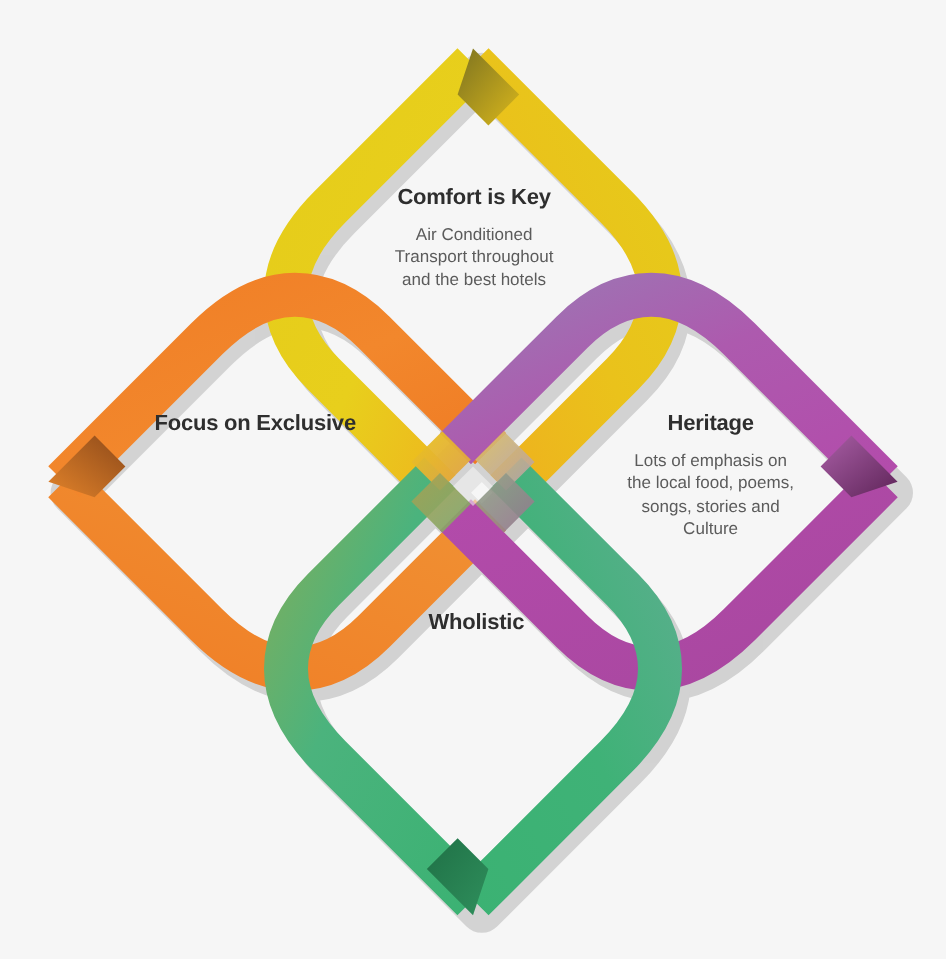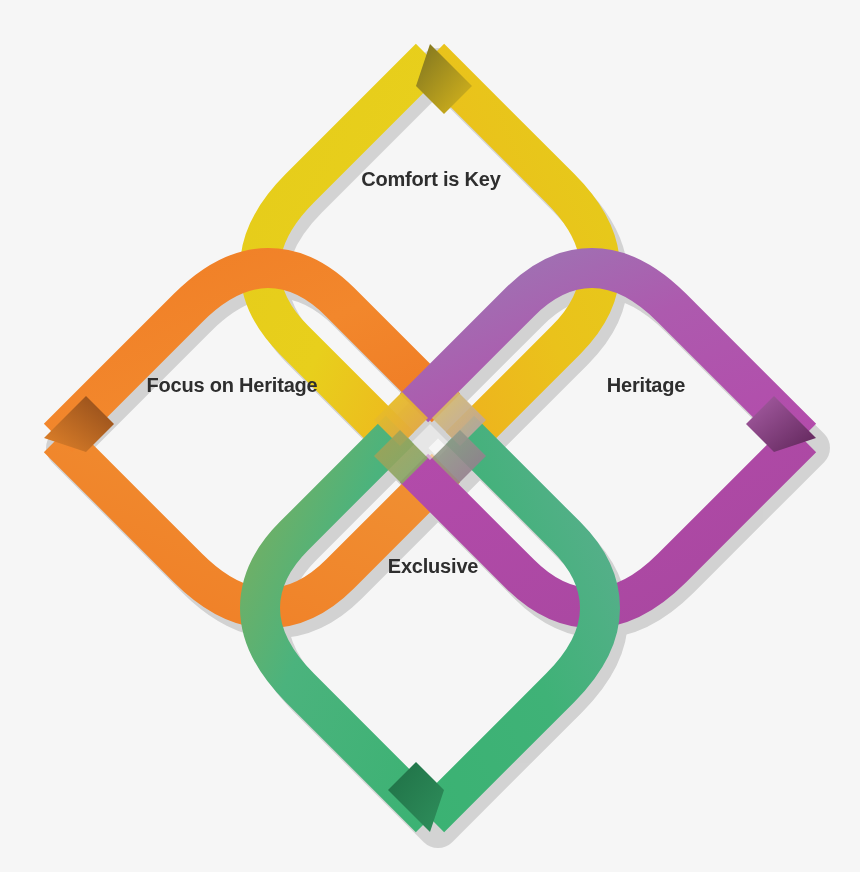--- a/index.html
+++ b/index.html
@@ -200,27 +200,29 @@
 
       <path d="M 460,430 L 486,456 L 458,484 L 432,458 Z" fill="url(#mixPG)" opacity="0.9"></path>
 
       <path d="M 430,424 L 448,442 L 430,460 L 412,442 Z" fill="#f6f6f6" opacity="0.55"></path>
     </g>
 
   </svg>
 
   <div class="panel" id="panel-top">
     <div class="panel-title">Comfort is Key</div>
+    <div class="panel-body">Air Conditioned<br>Transport throughout<br>and the best hotels</div>
   </div>
 
   <div class="panel" id="panel-left">
-    <div class="panel-title">Focus on Heritage</div>
+    <div class="panel-title">Focus on Exclusive</div>
   </div>
 
   <div class="panel" id="panel-right">
     <div class="panel-title">Heritage</div>
+    <div class="panel-body">Lots of emphasis on<br>the local food, poems,<br>songs, stories and<br>Culture</div>
   </div>
 
   <div class="panel" id="panel-bottom">
-    <div class="panel-title">Exclusive</div>
+    <div class="panel-title">Wholistic</div>
   </div>
 
 </div>
 
 </body></html>

